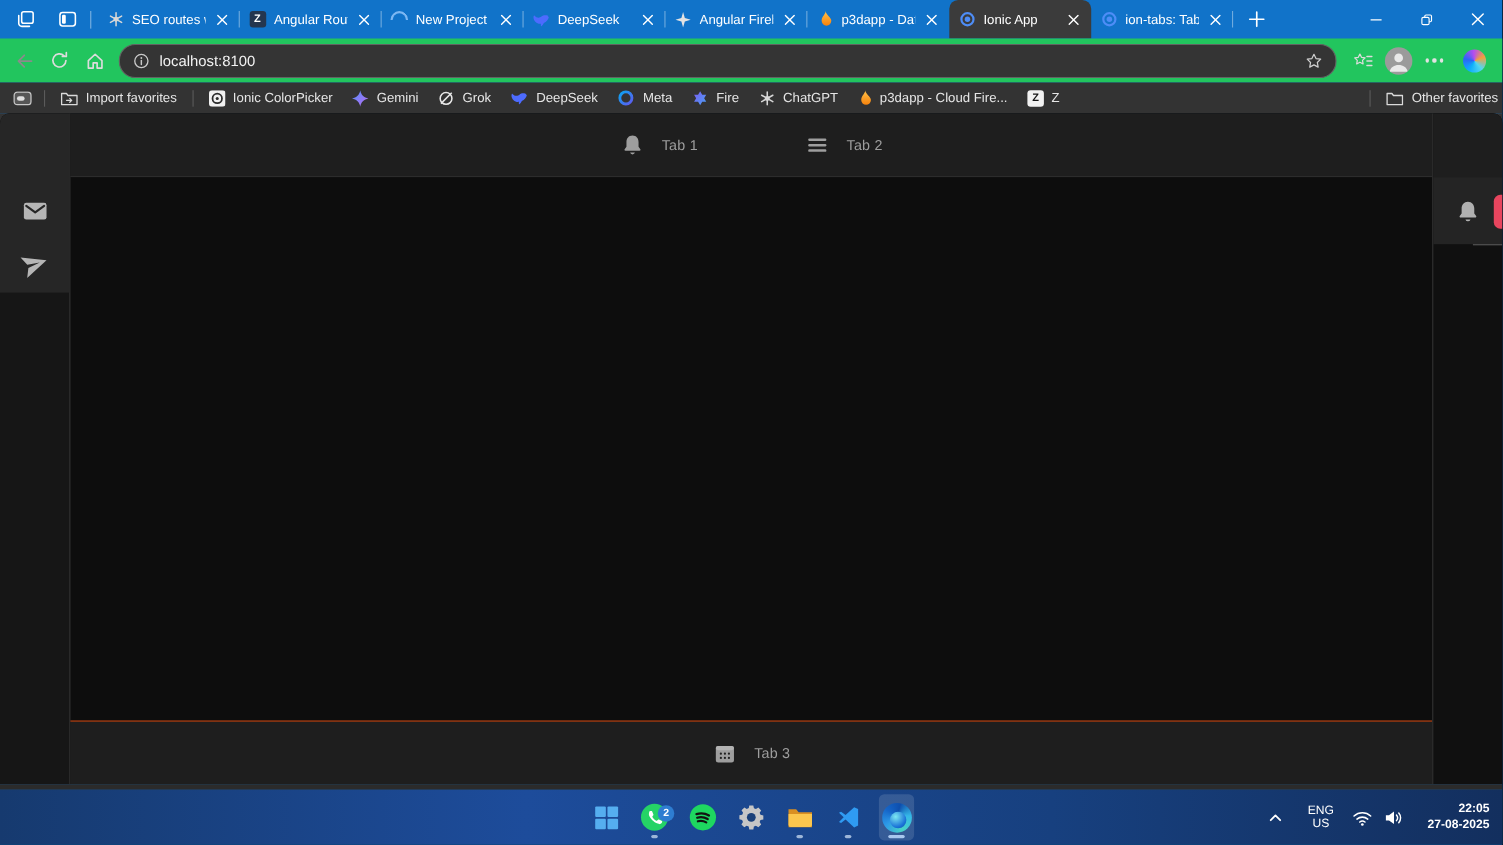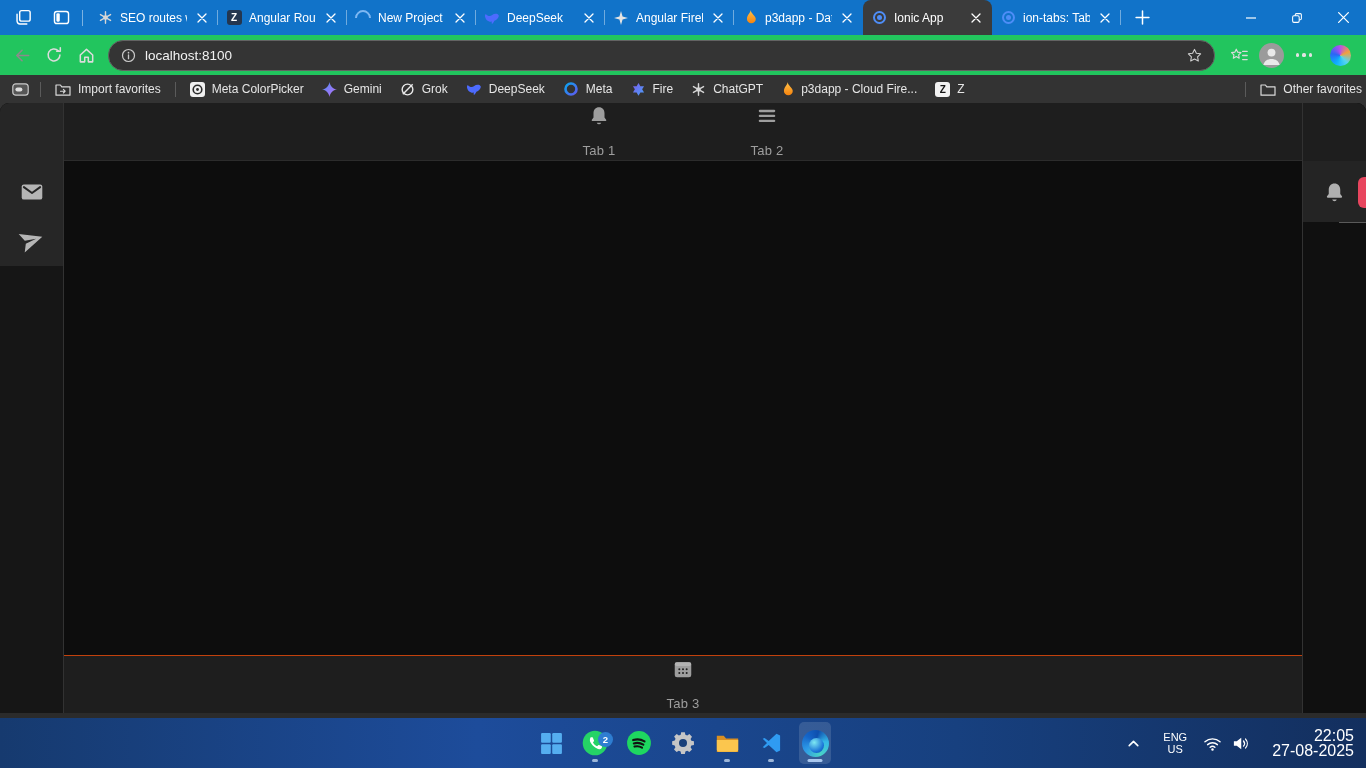--- a/index.html
+++ b/index.html
@@ -51,21 +51,21 @@
   
   .page-backdrop{position:absolute;top:103px;left:0;right:0;height:610px;background:#333;}
   .page{position:absolute;top:103px;left:0;right:0;height:610px;background:#0d0d0d;border-radius:9px 9px 0 0;overflow:hidden;}
   .rail-left{position:absolute;left:0;top:0;width:64px;height:100%;background:#161616;border-right:1px solid #323232;box-sizing:border-box;}
   .rail-left .rail-upper{position:absolute;top:0;left:0;right:0;height:163px;background:#262626;}
   .rail-btn{position:absolute;left:50%;transform:translateX(-50%);width:36px;height:36px;display:flex;align-items:center;justify-content:center;}
   .main-col{position:absolute;left:64px;right:64px;top:0;height:100%;}
   .ion-bar{position:absolute;left:0;right:0;height:57px;background:#1e1e1e;display:flex;justify-content:center;align-items:center;}
   .ion-bar.top{top:0;border-bottom:1px solid #2c2c2c;}
   .ion-bar.bottom{bottom:0;border-top:1px solid #c2410c;}
-  .ion-tab{width:168px;height:100%;display:flex;flex-direction:column;align-items:center;justify-content:center;gap:16px;}
+  .ion-tab{width:168px;height:100%;display:flex;flex-direction:row;align-items:center;justify-content:center;gap:16px;}
   .ion-tab .ion-label{color:#9e9e9e;font-size:13px;letter-spacing:.2px;}
   .rail-right{position:absolute;right:0;top:0;width:64px;height:100%;background:#101010;border-left:1px solid #323232;box-sizing:border-box;}
   .rail-right .r-top{position:absolute;top:0;left:0;right:0;height:58px;background:#1e1e1e;}
   .rail-right .r-panel{position:absolute;top:58px;left:0;right:0;height:61px;background:#242424;}
   .r-badge{position:absolute;right:-5px;top:16px;width:13px;height:31px;border-radius:6px;background:#e8455e;}
   .r-underline{position:absolute;top:119px;right:0;width:27px;height:1px;background:#5a5a5a;}
   .send-tilt{transform:rotate(-18deg);}
 
   .bottom-gap{position:absolute;top:713px;left:0;right:0;height:5px;background:#2b2b2b;}
 
@@ -78,21 +78,21 @@
   .tb-item.active{background:rgba(255,255,255,.13);}
   .tb-item.active::after{content:"";position:absolute;bottom:2px;left:50%;transform:translateX(-50%);width:15px;height:3px;border-radius:2px;background:#a9c7ee;}
   .wa-badge{position:absolute;top:3px;right:-4px;width:15px;height:15px;border-radius:50%;background:#2e7dd1;color:#fff;font-size:9.5px;font-weight:bold;display:flex;align-items:center;justify-content:center;}
   .ic-edge{width:27px;height:27px;border-radius:50%;position:relative;overflow:hidden;
            background:conic-gradient(from 160deg at 50% 45%,#49d2c6,#2d9ae8,#1565c8,#0e4fae,#35b8e8,#49d2c6);}
   .ic-edge::after{content:"";position:absolute;left:26%;top:30%;width:58%;height:58%;border-radius:50%;
            background:radial-gradient(circle at 35% 30%,#7de8f2,#1b74d8 65%,#0c4ba6);}
   .tray{position:absolute;right:12px;top:0;height:100%;display:flex;align-items:center;color:#fff;}
   .tray .gap-lg{width:22px;}.tray .gap-md{width:16px;}.tray .gap-sm{width:9px;}
   .lang{font-size:11px;line-height:12px;text-align:center;}
-  .clock{font-size:16px;line-height:15px;text-align:right;}
+  .clock{font-size:11px;line-height:15px;text-align:right;font-weight:bold;}
 </style>
 </head>
 <body>
 
 <svg width="0" height="0" style="position:absolute">
   <defs>
     <linearGradient id="fireGrad" x1="0" y1="0" x2="0" y2="1">
       <stop offset="0" stop-color="#ffc24a"></stop>
         <stop offset="1" stop-color="#f6820c"></stop>
     </linearGradient>
@@ -347,21 +347,21 @@
     <div class="fav-div"></div>
 
     <div class="fav-item">
       <span>
         <svg width="15" height="15" viewBox="0 0 15 15">
             <rect width="15" height="15" rx="3" fill="#f0f0f0"></rect>
             <circle cx="7.5" cy="7.5" r="4.3" fill="none" stroke="#2b2b2b" stroke-width="1.6"></circle>
             <circle cx="7.5" cy="7.5" r="1.4" fill="#2b2b2b"></circle>
           </svg>
       </span>
-      <span>Meta ColorPicker</span>
+      <span>Ionic ColorPicker</span>
     </div>
 
     <div class="fav-item">
       <span>
         <svg width="15" height="15" viewBox="0 0 16 16">
             <path d="M8 0c.7 4.4 3.6 7.3 8 8-4.4.7-7.3 3.6-8 8-.7-4.4-3.6-7.3-8-8 4.4-.7 7.3-3.6 8-8z" fill="url(#gemGrad)"></path>
           </svg>
       </span>
       <span>Gemini</span>
     </div>

